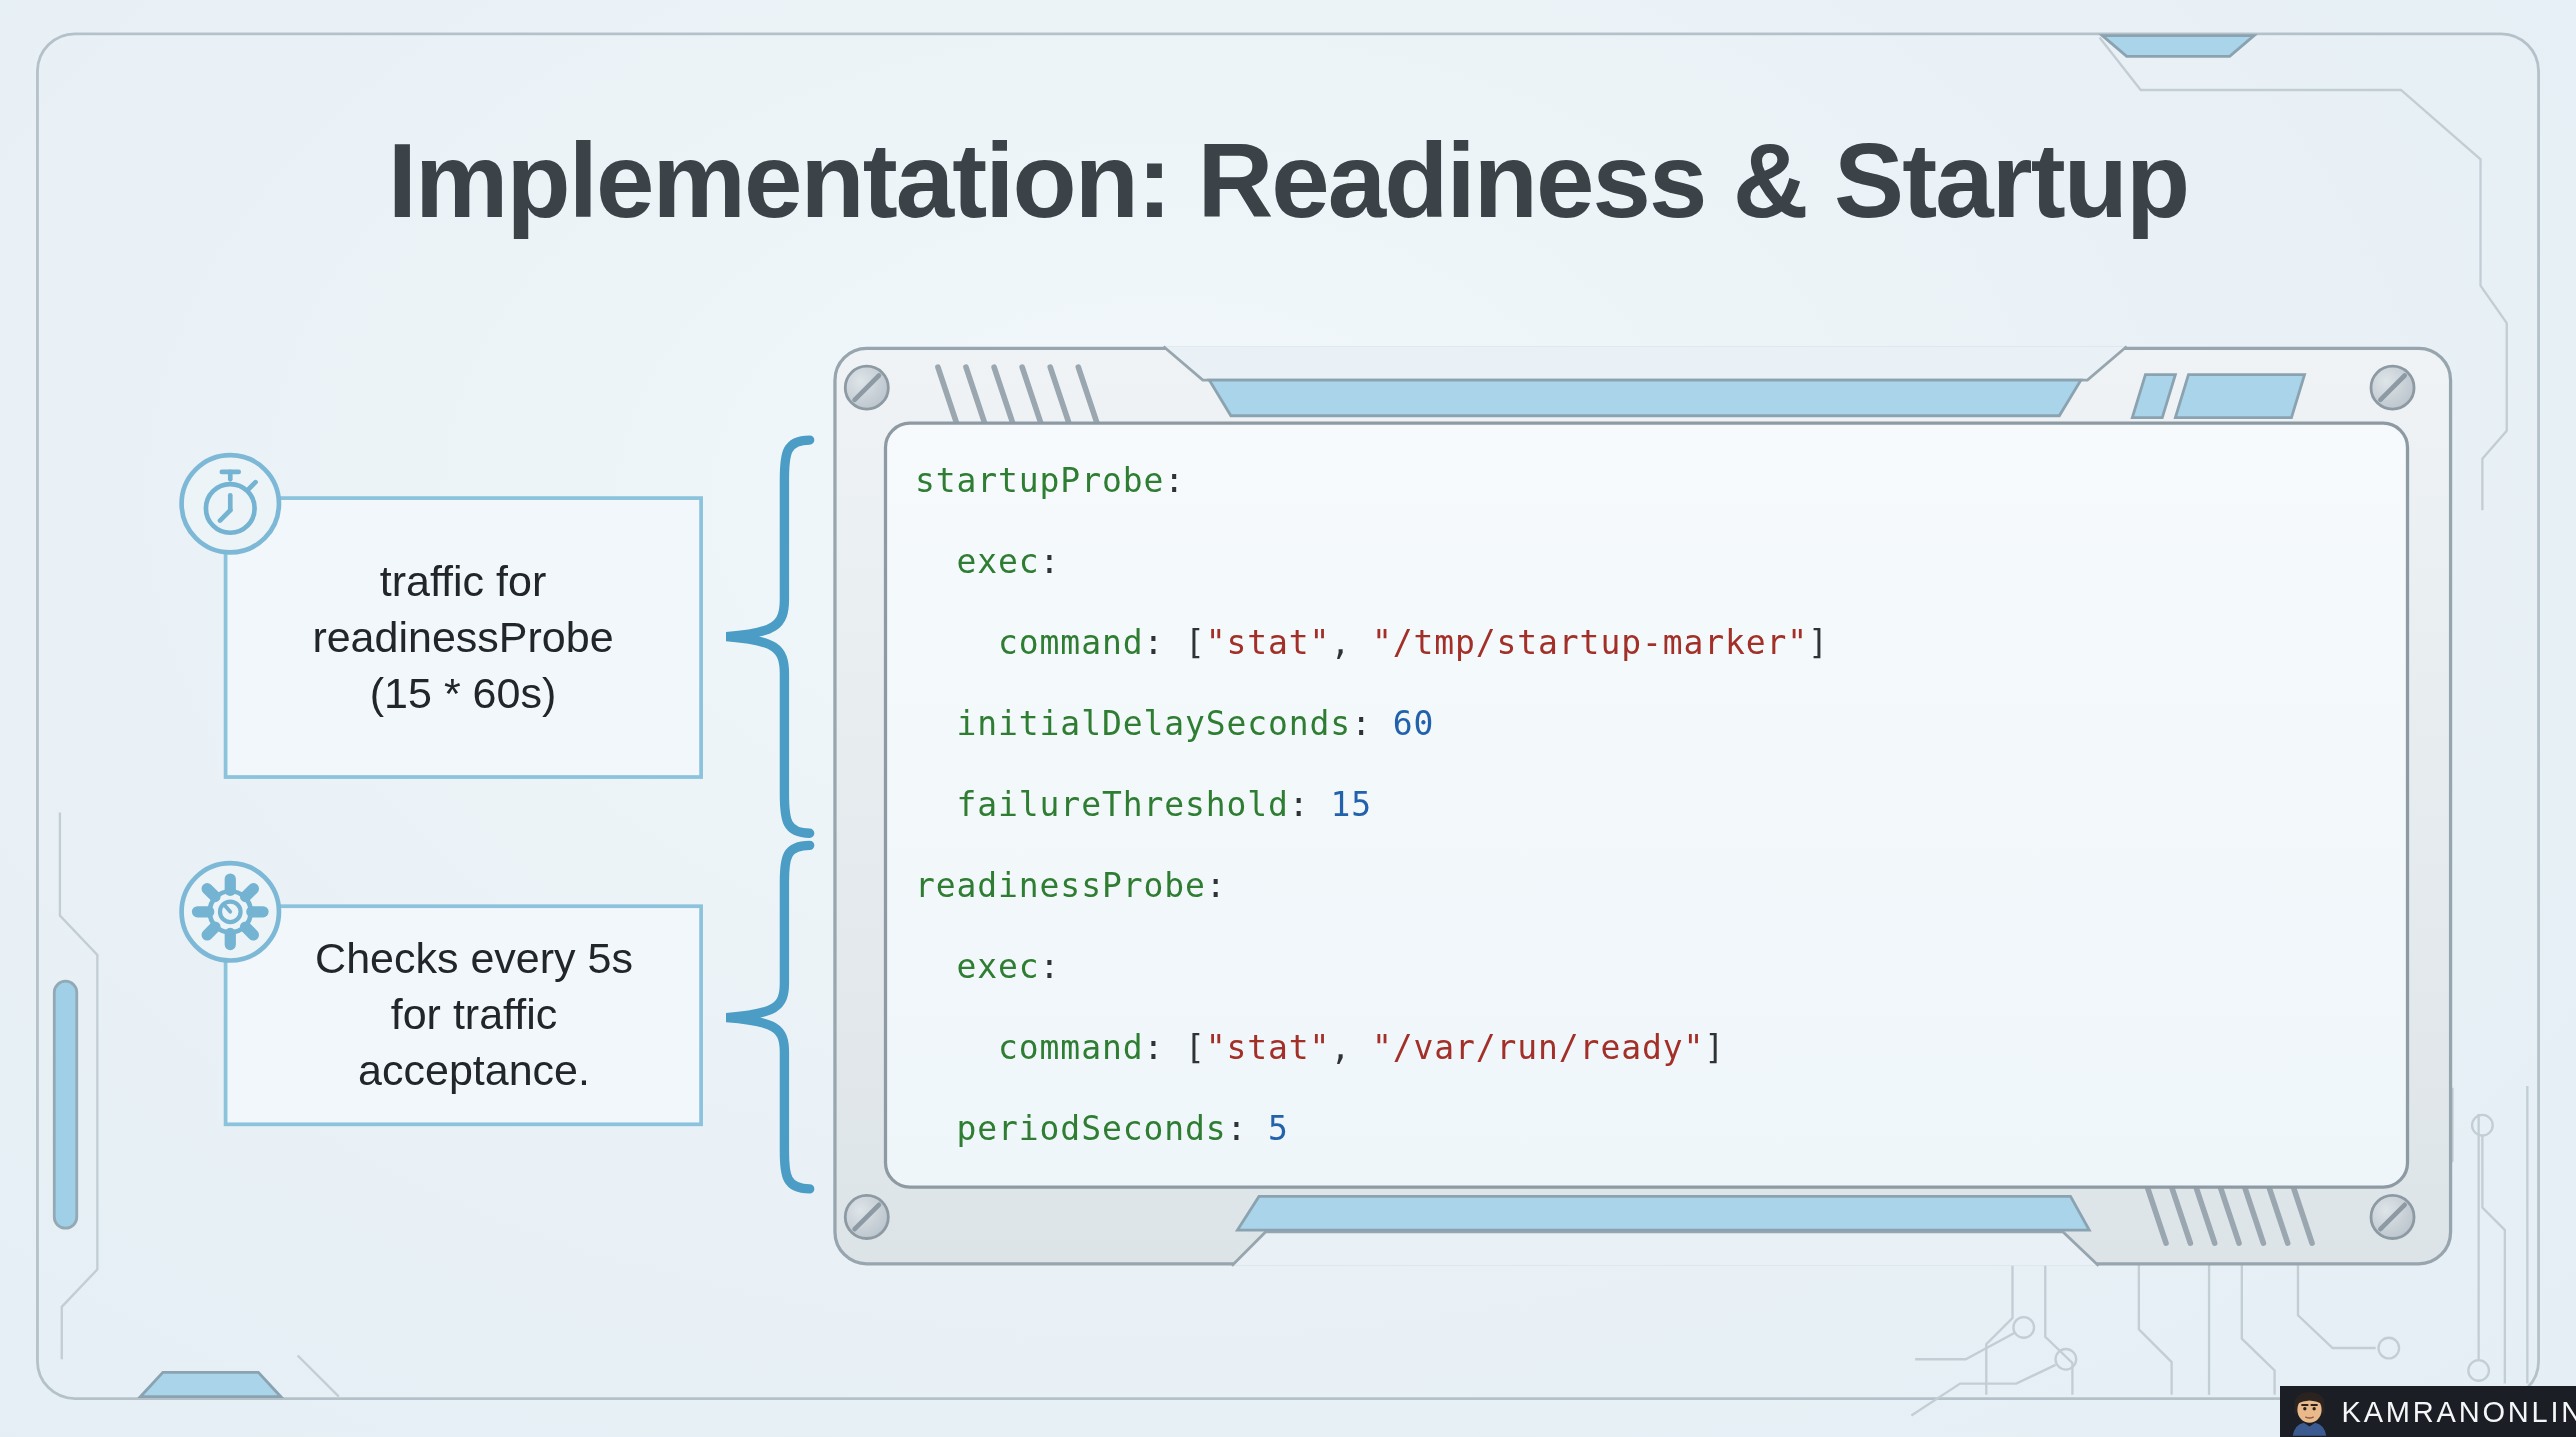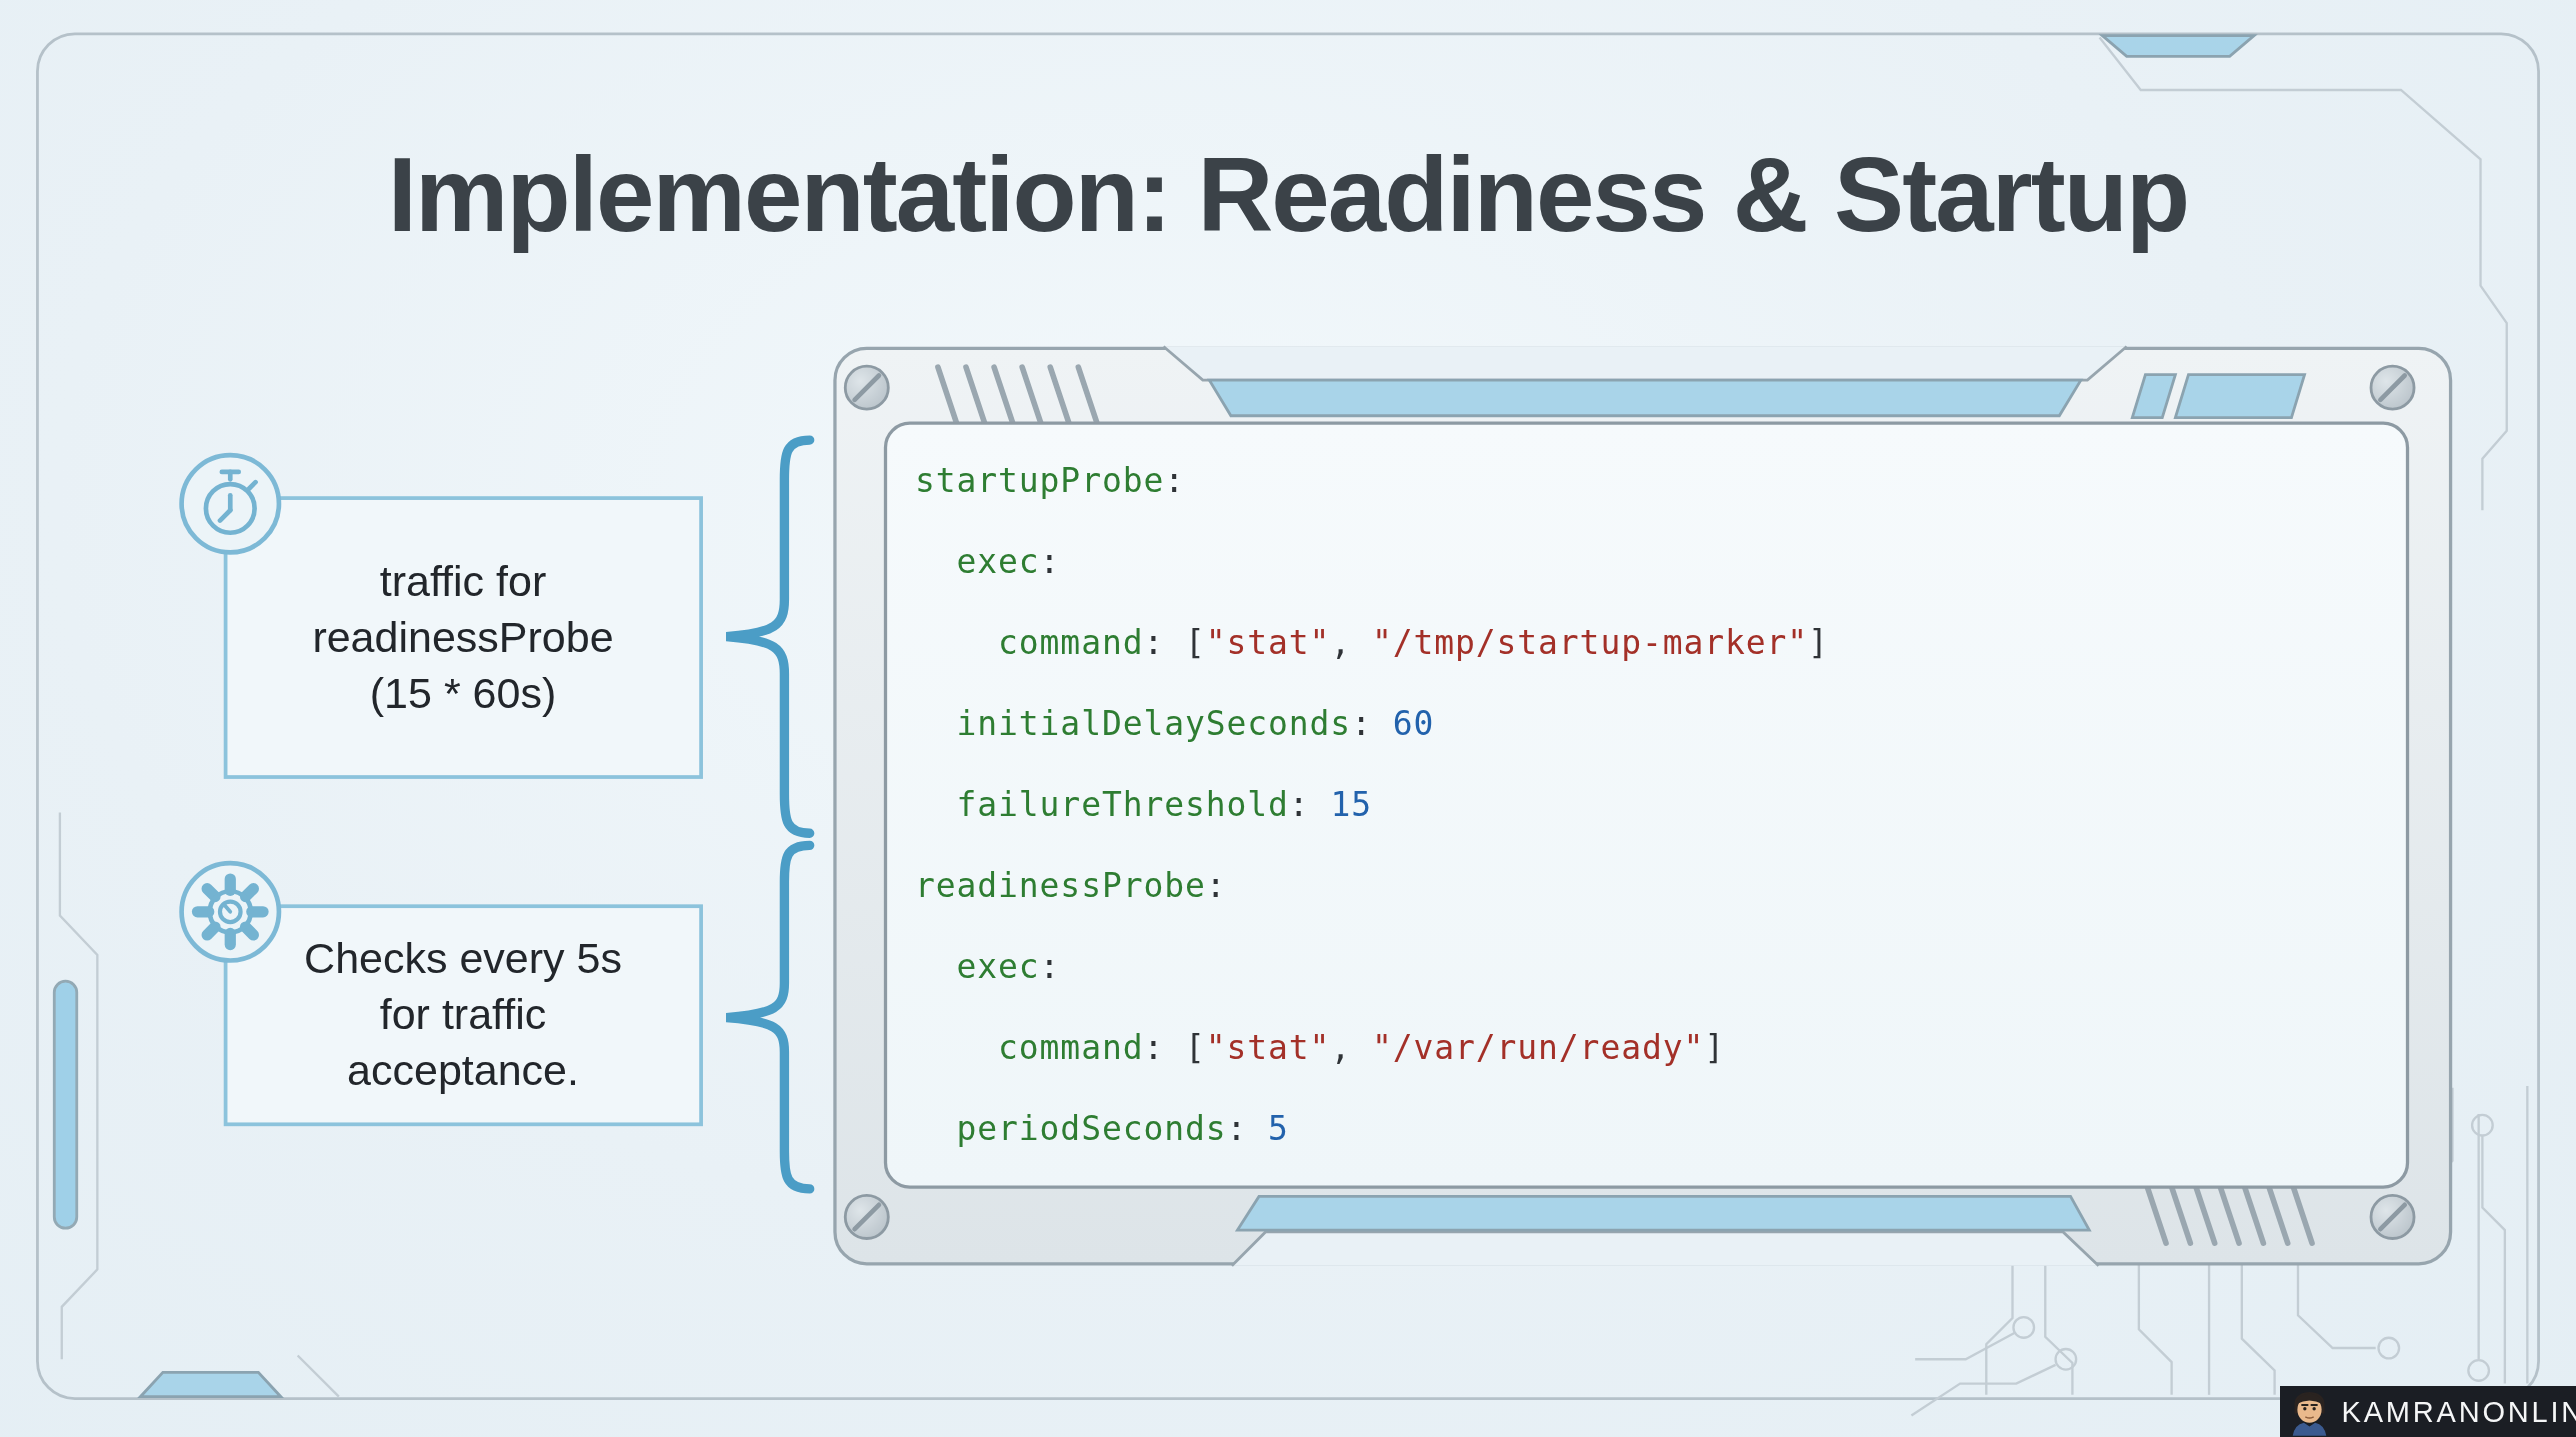--- a/index.html
+++ b/index.html
@@ -18,31 +18,31 @@
     width:2576px;height:1438px;overflow:hidden;
     background:var(--page-bg);
     font-family:"Liberation Sans",sans-serif;
   }
   .slide{
     position:absolute;inset:0;width:2576px;height:1438px;
     background:radial-gradient(ellipse at 45% 35%, #f2f8fb 0%, #e9f1f6 55%, #e4eef4 100%);
   }
   #bg-svg{position:absolute;left:0;top:0;width:2576px;height:1438px;}
   .title{
-    position:absolute;top:135px;left:0;width:100%;
+    position:absolute;top:121px;left:0;width:100%;
     text-align:center;font-size:105px;font-weight:bold;
     letter-spacing:-1.9px;color:var(--title-color);
   }
   .callout-text{
     position:absolute;display:flex;flex-direction:column;
     justify-content:center;align-items:center;text-align:center;
     font-size:43px;line-height:1.3;color:var(--text-dark);
   }
   .c1{left:229px;top:509px;width:468px;height:258px;}
-  .c2{left:229px;top:917px;width:468px;height:196px;}
+  .c2{left:240px;top:917px;width:468px;height:196px;}
   .code{
     position:absolute;left:915px;top:440px;
     font-family:"DejaVu Sans Mono","Liberation Mono",monospace;
     font-size:33px;line-height:81px;letter-spacing:0.9px;white-space:pre;
   }
   .tok-k{color:var(--code-green);}
   .tok-p{color:var(--code-punct);}
   .tok-s{color:var(--code-red);}
   .tok-n{color:var(--code-blue);}
   .watermark{

